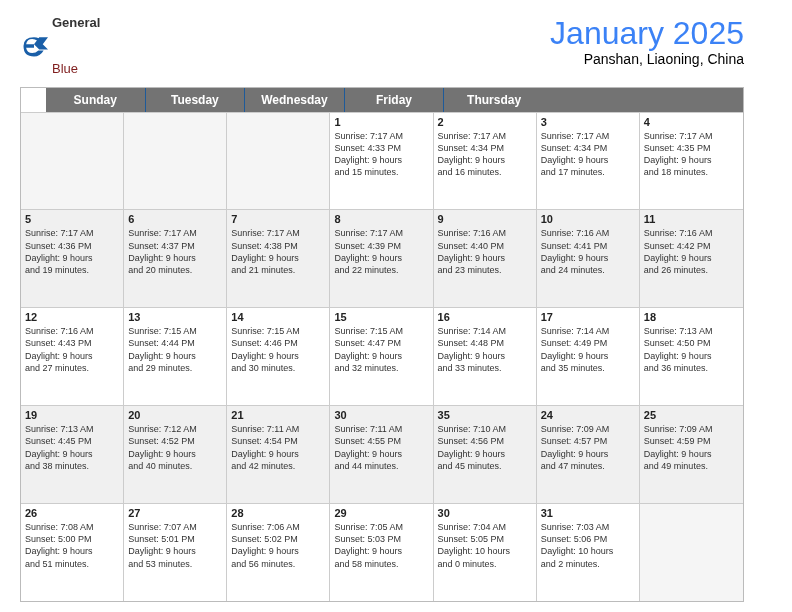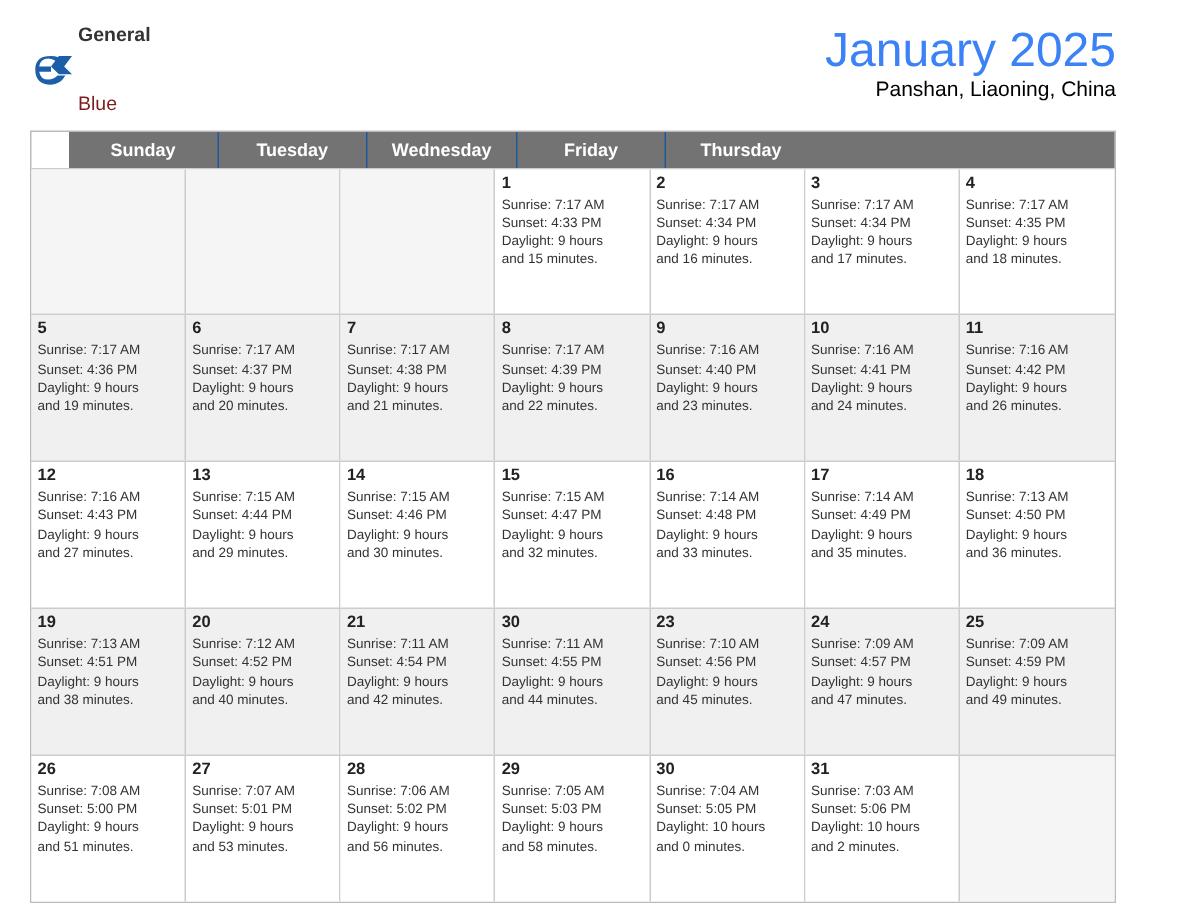--- a/index.html
+++ b/index.html
@@ -263,21 +263,21 @@
             <div class="cell-line">Sunrise: 7:13 AM</div>
             <div class="cell-line">Sunset: 4:50 PM</div>
             <div class="cell-line">Daylight: 9 hours</div>
             <div class="cell-line">and 36 minutes.</div>
           </div>
         </div>
         <div class="cal-row">
           <div class="cal-cell shaded">
             <div class="day-number">19</div>
             <div class="cell-line">Sunrise: 7:13 AM</div>
-            <div class="cell-line">Sunset: 4:51 PM</div>
+            <div class="cell-line">Sunset: 4:45 PM</div>
             <div class="cell-line">Daylight: 9 hours</div>
             <div class="cell-line">and 38 minutes.</div>
           </div>
           <div class="cal-cell shaded">
             <div class="day-number">20</div>
             <div class="cell-line">Sunrise: 7:12 AM</div>
             <div class="cell-line">Sunset: 4:52 PM</div>
             <div class="cell-line">Daylight: 9 hours</div>
             <div class="cell-line">and 40 minutes.</div>
           </div>
@@ -289,21 +289,21 @@
             <div class="cell-line">and 42 minutes.</div>
           </div>
           <div class="cal-cell shaded">
             <div class="day-number">30</div>
             <div class="cell-line">Sunrise: 7:11 AM</div>
             <div class="cell-line">Sunset: 4:55 PM</div>
             <div class="cell-line">Daylight: 9 hours</div>
             <div class="cell-line">and 44 minutes.</div>
           </div>
           <div class="cal-cell shaded">
-            <div class="day-number">23</div>
+            <div class="day-number">35</div>
             <div class="cell-line">Sunrise: 7:10 AM</div>
             <div class="cell-line">Sunset: 4:56 PM</div>
             <div class="cell-line">Daylight: 9 hours</div>
             <div class="cell-line">and 45 minutes.</div>
           </div>
           <div class="cal-cell shaded">
             <div class="day-number">24</div>
             <div class="cell-line">Sunrise: 7:09 AM</div>
             <div class="cell-line">Sunset: 4:57 PM</div>
             <div class="cell-line">Daylight: 9 hours</div>

